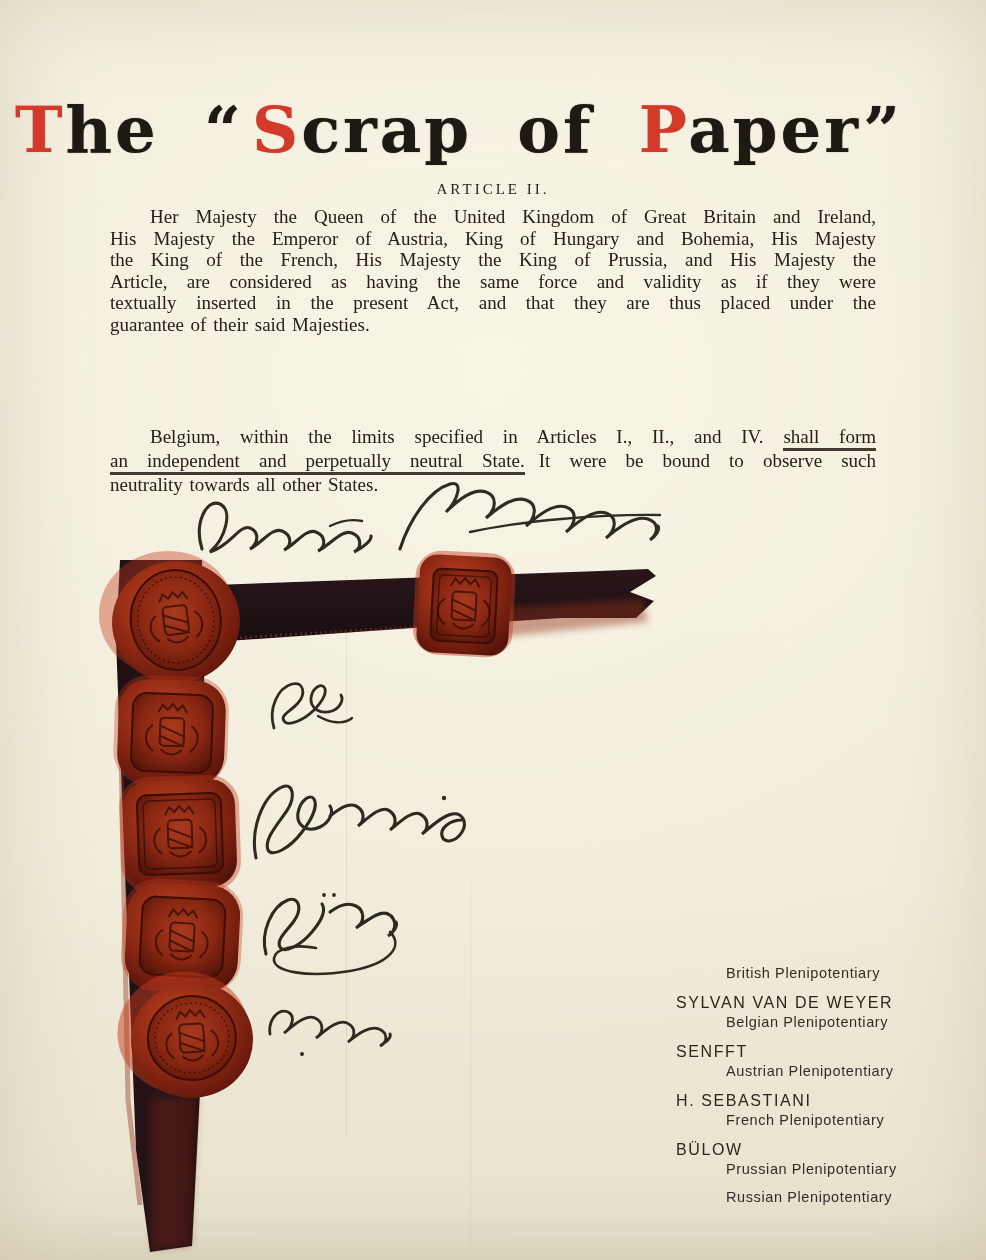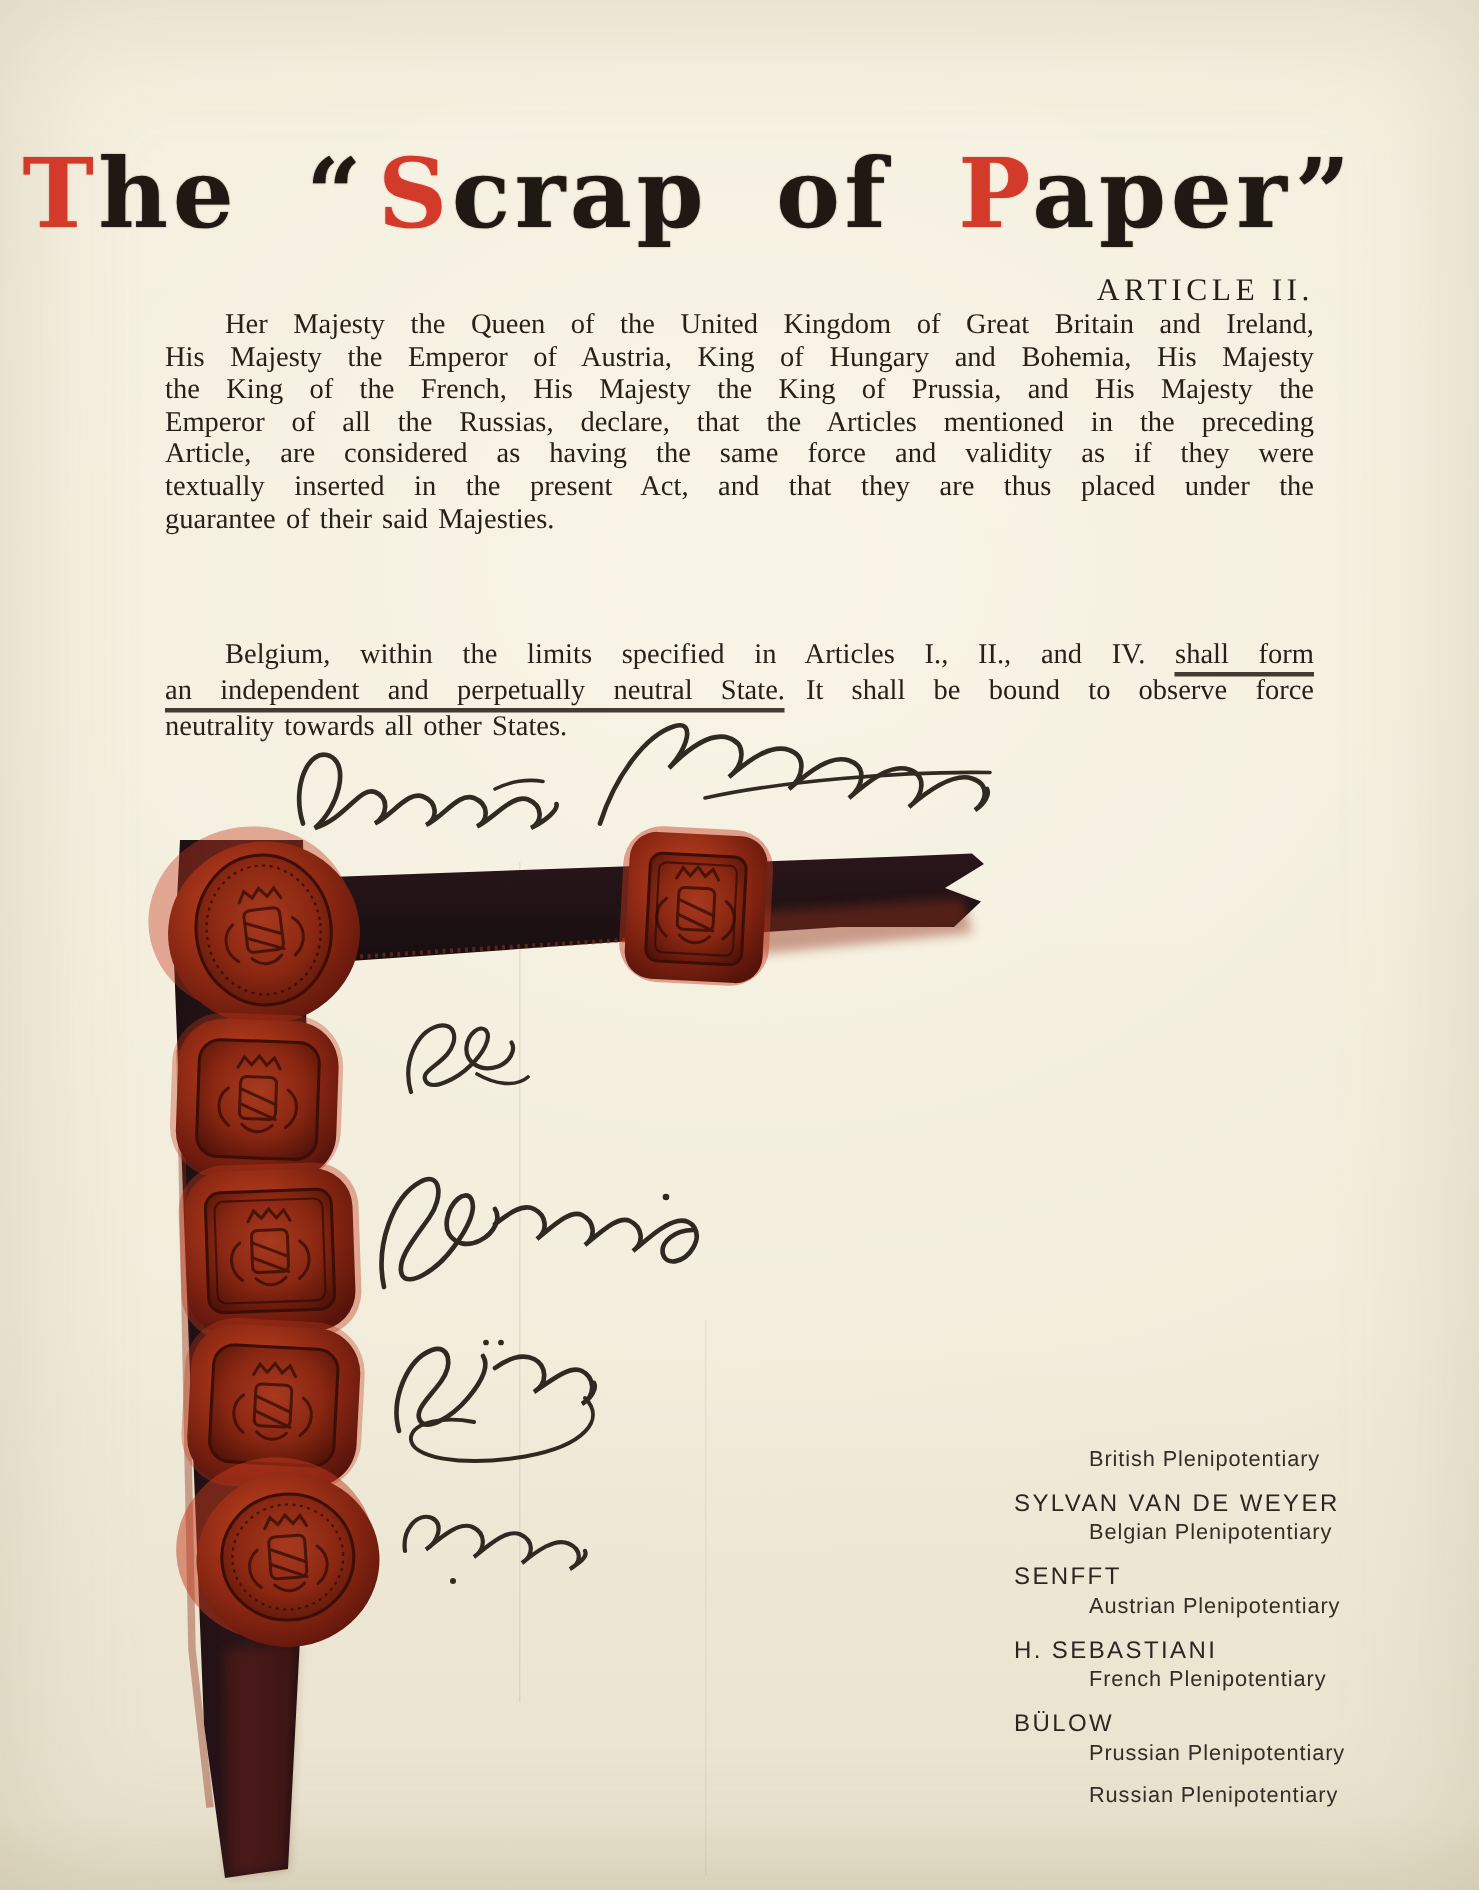--- a/index.html
+++ b/index.html
@@ -20,21 +20,21 @@
     letter-spacing:3px;color:#1f1913;
     text-shadow:0 0 1px rgba(30,20,10,.6);
     white-space:nowrap;
   }
   .title .red{color:#d43a2a;text-shadow:0 0 1px rgba(180,40,25,.5);}
   .title .gap{margin-left:20px;}
   .title .qo{margin-right:8px;}
   
   .col{position:absolute;left:110px;width:766px;}
   .art-head{
-    text-align:right;font-size:21px;letter-spacing:3px;color:#241f18;
+    text-align:center;font-size:15px;letter-spacing:3px;color:#241f18;
     font-family:"Liberation Serif", serif;
   }
   #a2-head{top:181px;}
   #a2-body{top:206px;font-size:19px;line-height:21.6px;word-spacing:2px;}
   #a7-head{top:363px;}
   #a7-body{top:389px;font-size:19px;line-height:24.2px;word-spacing:2px;margin-top:36px;}
   .ln{text-align:justify;text-align-last:justify;}
   .ln-last{text-align:left;}
   .indent{text-indent:40px;}
   .u{border-bottom:3px solid rgba(40,33,25,.88);padding-bottom:1px;}
@@ -60,29 +60,28 @@
     <span class="gap qo">“</span><span class="red">S</span><span>crap</span>
     <span class="gap">of</span>
     <span class="gap red">P</span><span>aper</span><span>”</span>
   </div>
 
   <div id="a2-head" class="col art-head">ARTICLE II.</div>
   <div id="a2-body" class="col">
     <div class="ln indent">Her Majesty the Queen of the United Kingdom of Great Britain and Ireland,</div>
     <div class="ln">His Majesty the Emperor of Austria, King of Hungary and Bohemia, His Majesty</div>
     <div class="ln">the King of the French, His Majesty the King of Prussia, and His Majesty the</div>
-    <div class="ln">Emperor of all the Russias, declare, that the Articles mentioned in the preceding</div>
     <div class="ln">Article, are considered as having the same force and validity as if they were</div>
     <div class="ln">textually inserted in the present Act, and that they are thus placed under the</div>
     <div class="ln-last">guarantee of their said Majesties.</div>
   </div>
 
   <div id="a7-body" class="col">
     <div class="ln indent"><span>Belgium, within the limits specified in Articles I., II., and IV.</span> <span class="u">shall form</span></div>
-    <div class="ln"><span class="u">an independent and perpetually neutral State.</span><span class="gap2"></span><span>It shall be bound to observe force</span></div>
+    <div class="ln"><span class="u">an independent and perpetually neutral State.</span><span class="gap2"></span><span>It were be bound to observe such</span></div>
     <div class="ln-last">neutrality towards all other States.</div>
   </div>
 
   <svg class="artwork" viewBox="0 0 986 1260">
     <defs>
       <radialGradient id="waxA" cx="42%" cy="35%" r="75%">
         <stop offset="0%" stop-color="#c14f2b"></stop>
           <stop offset="35%" stop-color="#a33318"></stop>
         <stop offset="70%" stop-color="#7c2110"></stop>
           <stop offset="100%" stop-color="#55130a"></stop>

